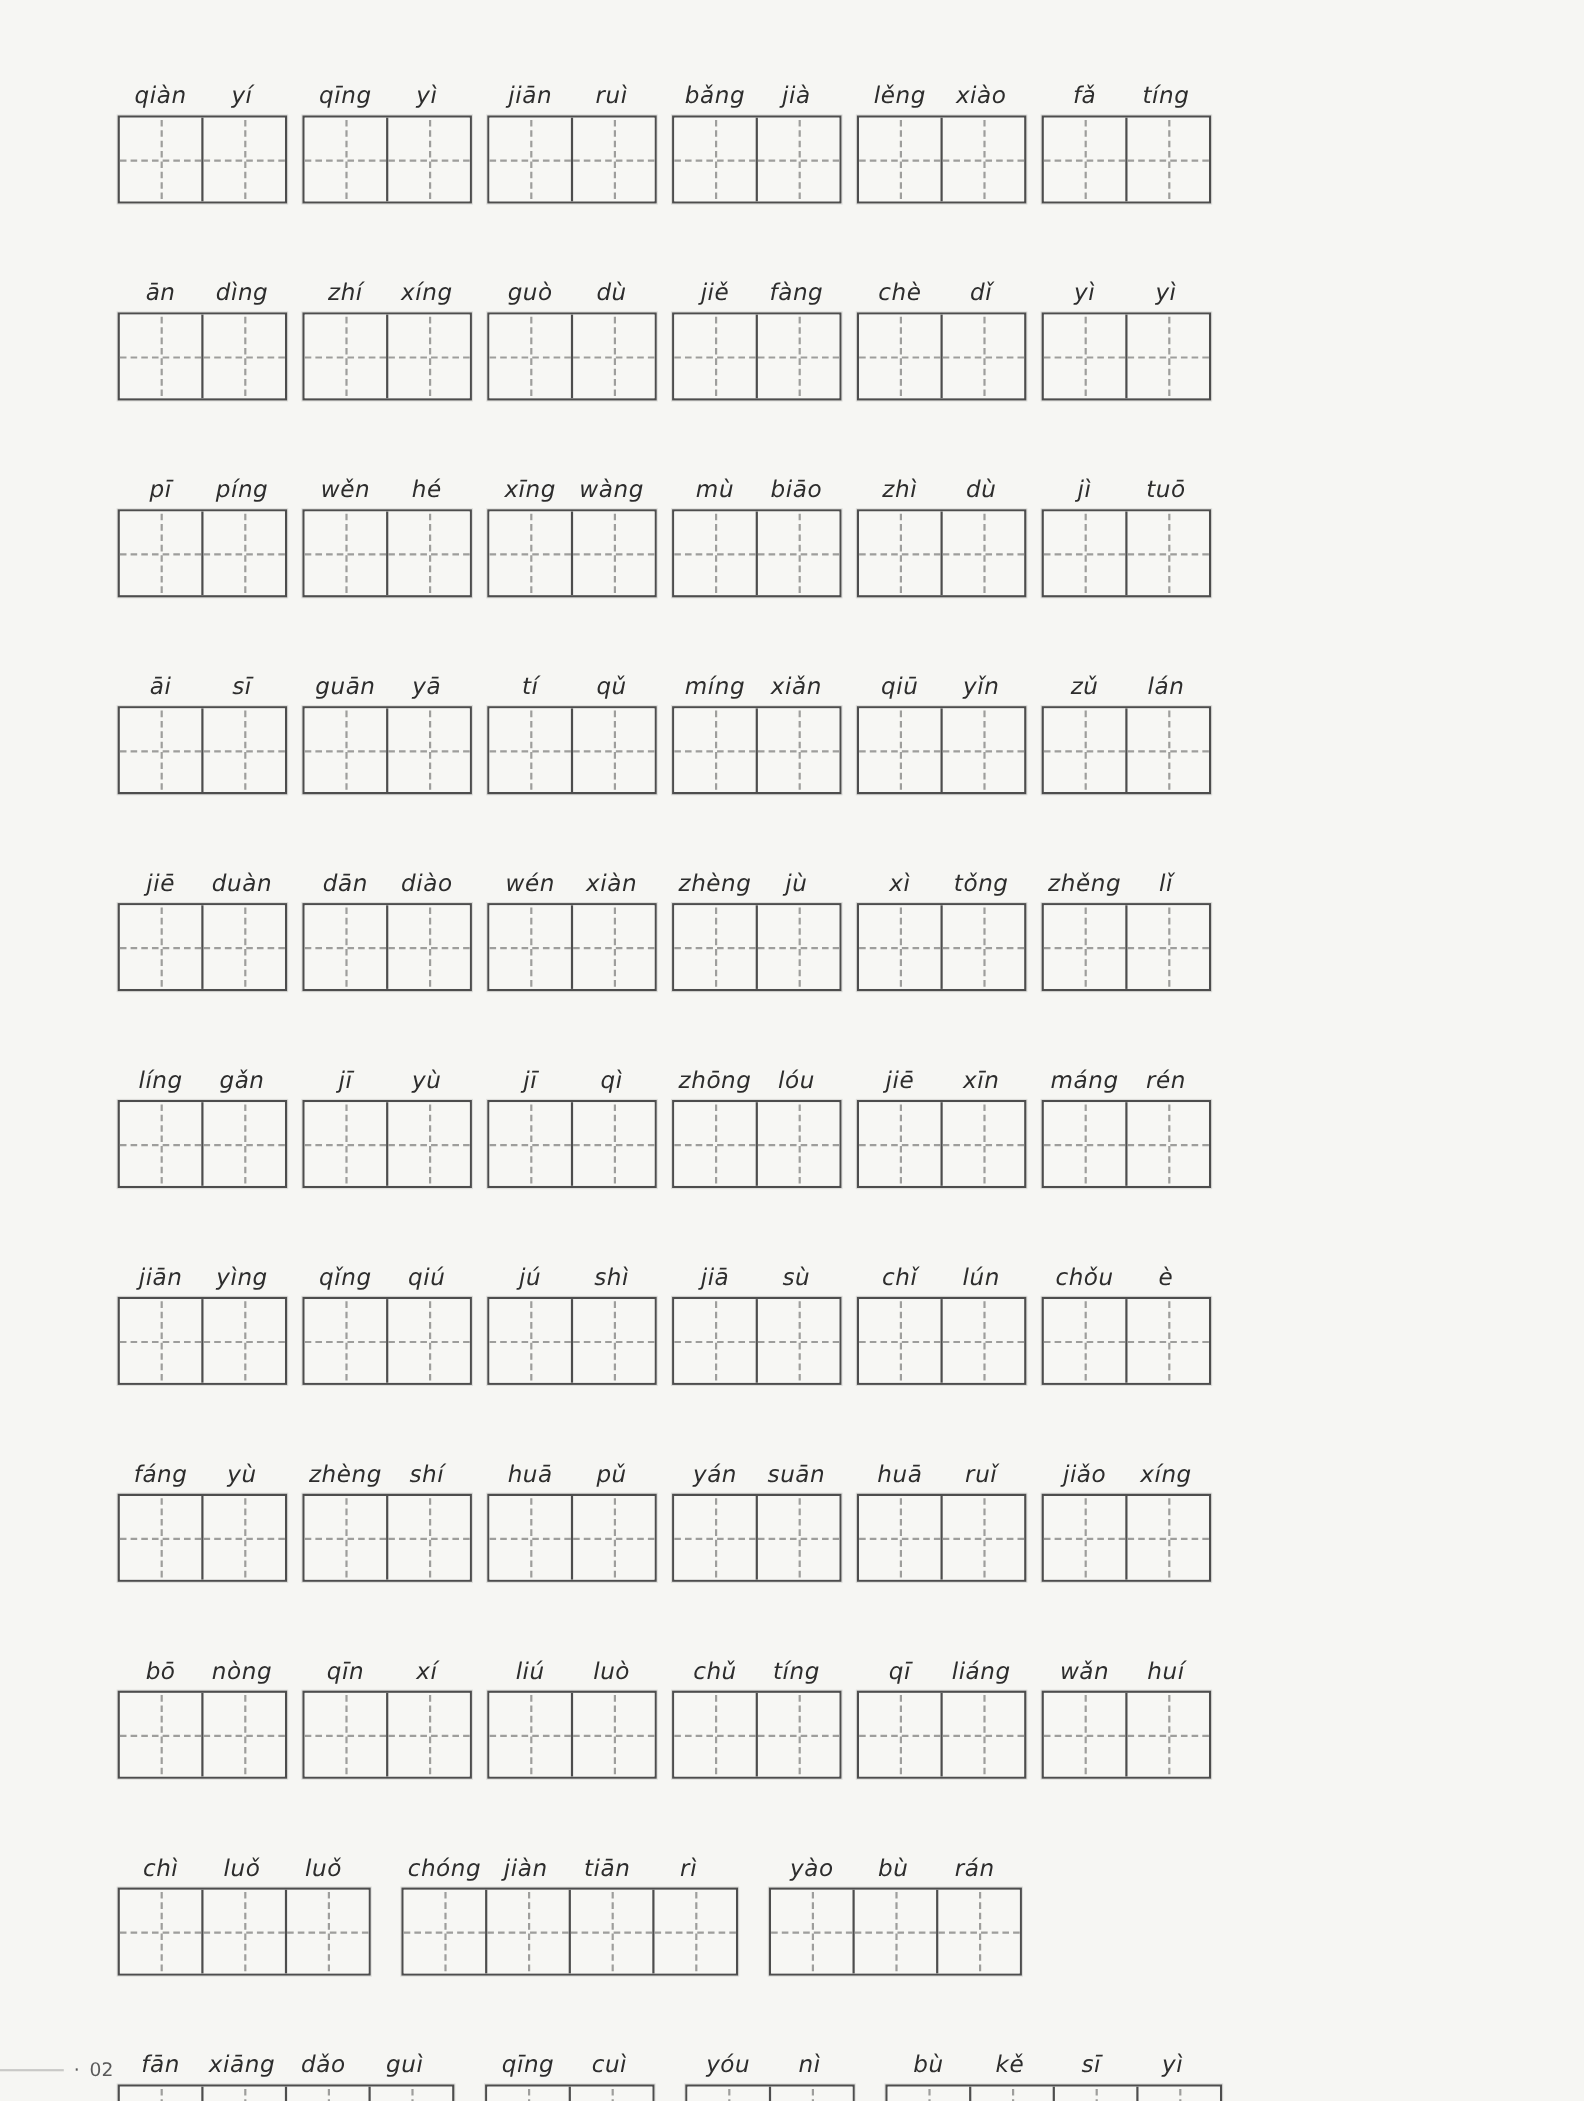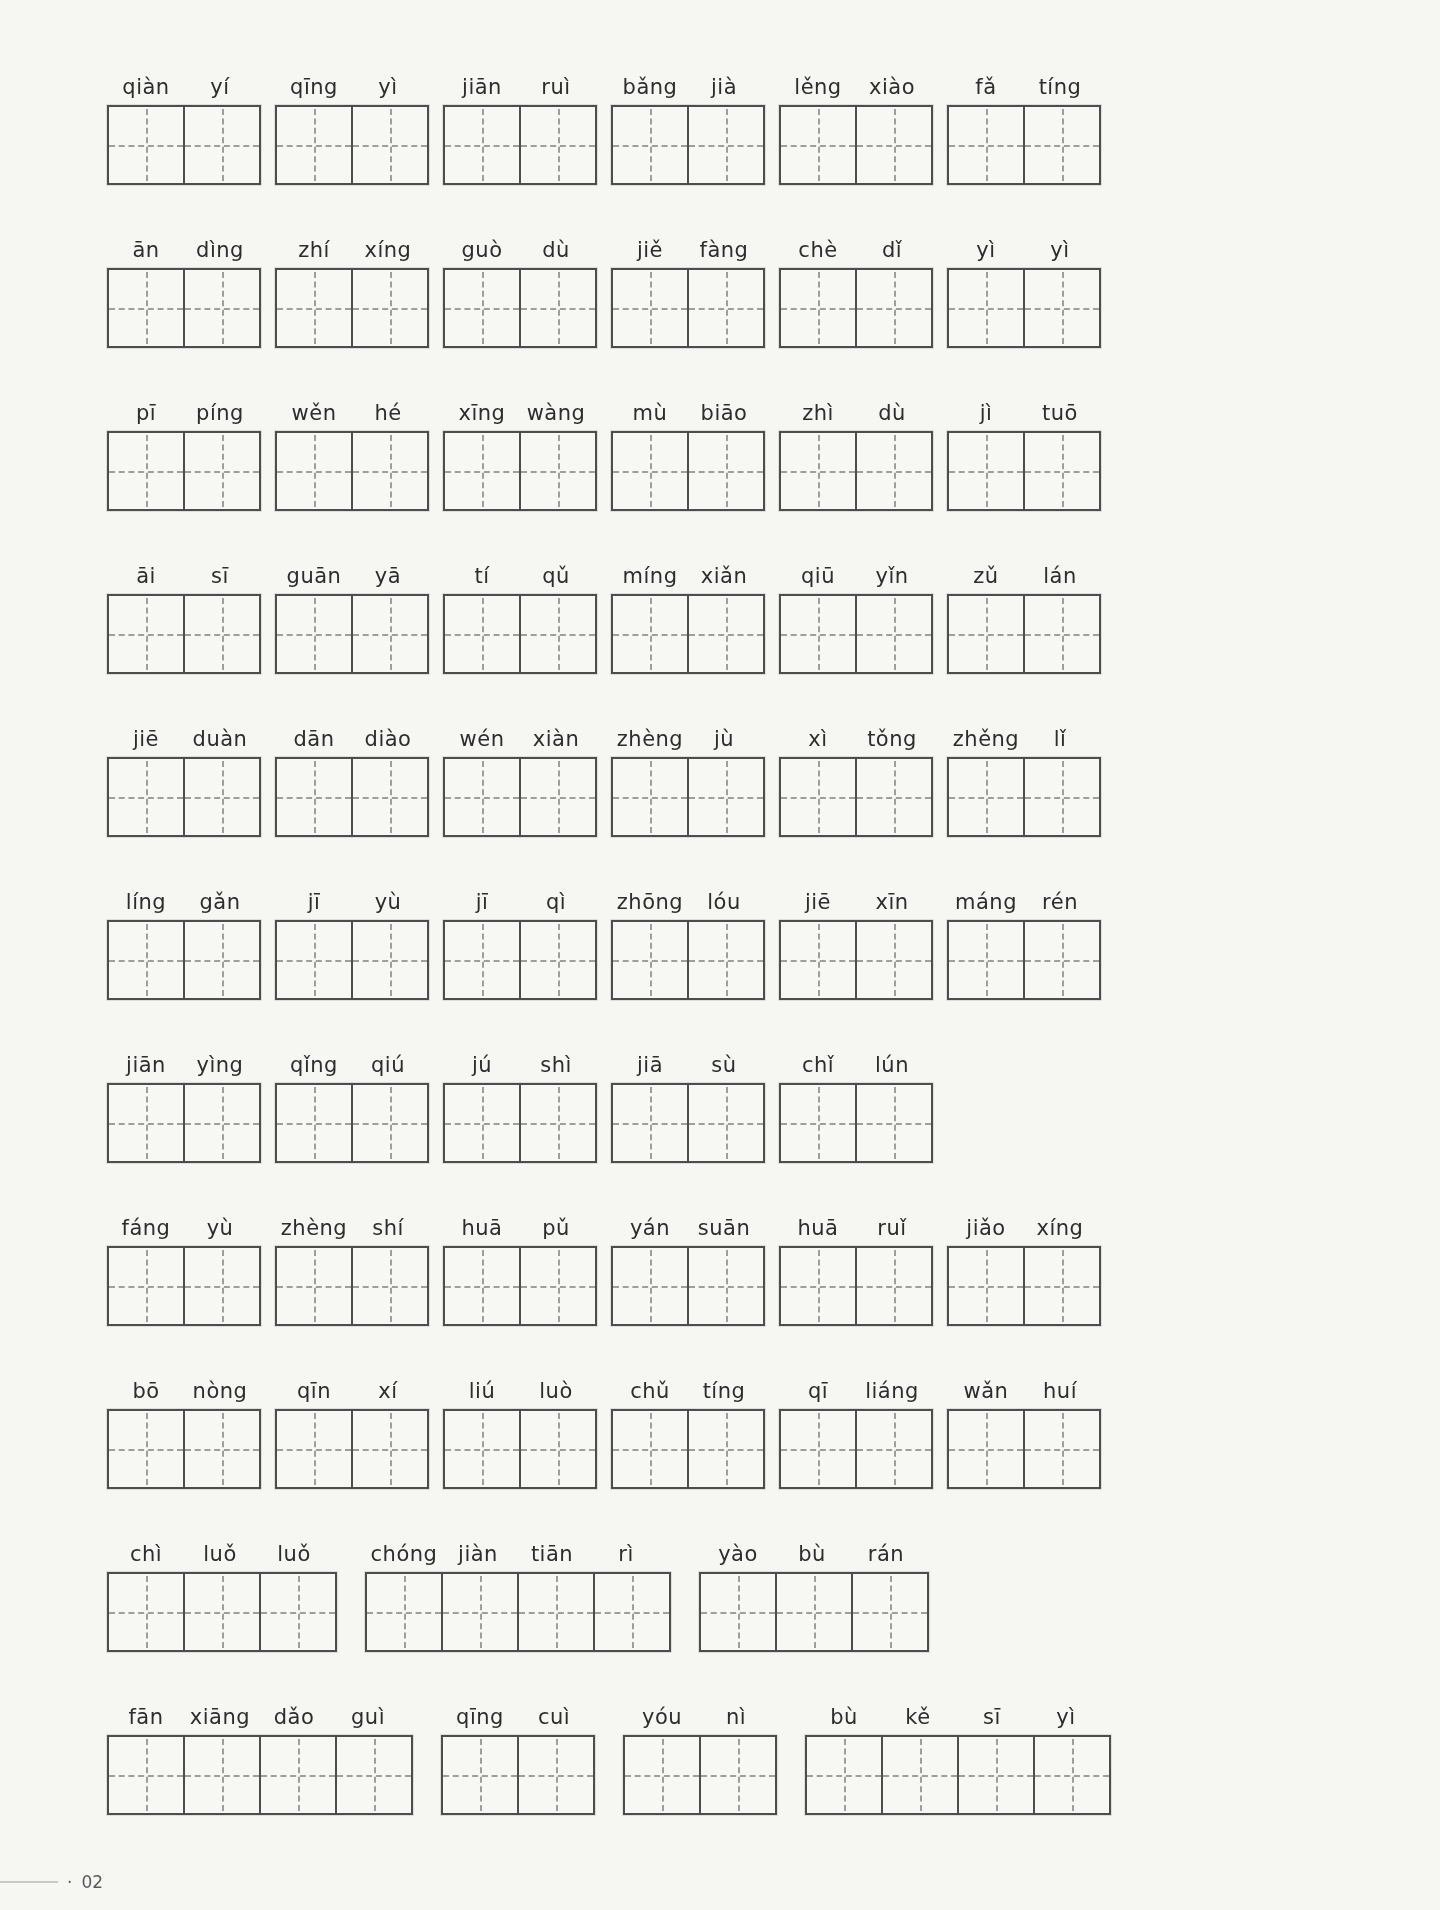--- a/index.html
+++ b/index.html
@@ -16,21 +16,22 @@
   }
   .sheet {
     position: absolute;
     top: 74px;
     left: 107px;
     right: 0;
   }
   .row {
     display: flex;
     gap: 14px;
-    margin-bottom: 52px;
+    margin-bottom: 68px;
+    font-style: italic;
   }
   .row.wide {
     gap: 28px;
   }
   .group { }
   .pinyin {
     display: flex;
     margin-bottom: 5px;
     padding-left: 2px;
   }
@@ -509,20 +510,30 @@
           </div>
           <div class="grid">
             <div class="box"></div>
             <div class="box"></div>
           </div>
         </div>
         <div class="group">
           <div class="pinyin">
             <span class="syl">chǐ</span>
             <span class="syl">lún</span>
+          </div>
+          <div class="grid">
+            <div class="box"></div>
+            <div class="box"></div>
+          </div>
+        </div>
+        <div class="group">
+          <div class="pinyin">
+            <span class="syl">chǒu</span>
+            <span class="syl">è</span>
           </div>
           <div class="grid">
             <div class="box"></div>
             <div class="box"></div>
           </div>
         </div>
       </div>
       <div class="row">
         <div class="group">
           <div class="pinyin">

